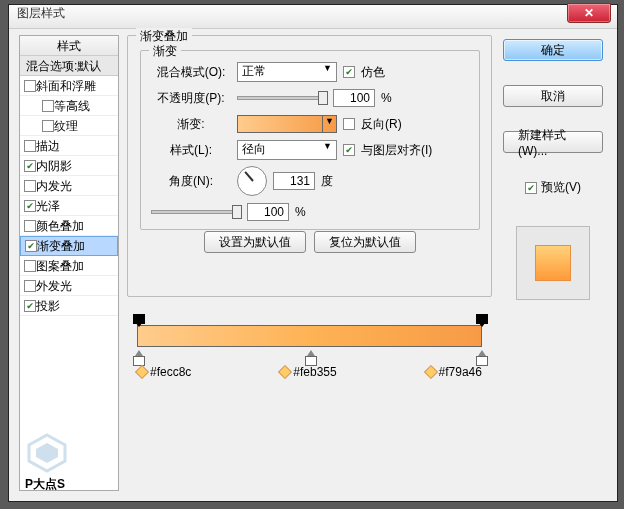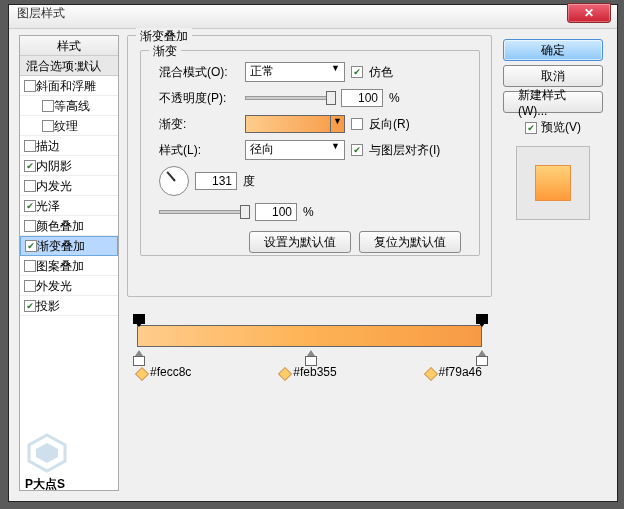--- a/index.html
+++ b/index.html
@@ -14,48 +14,48 @@
 .lp-sub{background:#e8e8e8;border-bottom:1px solid #ccc;height:20px;line-height:20px;padding-left:6px}
 .lp-item{height:20px;line-height:20px;padding-left:4px;border-bottom:1px solid #eee;display:flex;align-items:center;}
 .lp-item.indent{padding-left:22px}
 .lp-item.sel{background:#b8d8ff;border:1px solid #6aa8e8}
 .chk{width:12px;height:12px;border:1px solid #888;background:#fff;display:inline-flex;align-items:center;justify-content:center;font-size:9px;color:#2a6}
 .chk.on::before{content:"✔";color:#2a7a2a}
 .midpanel{position:absolute;left:118px;top:6px;width:365px;height:456px}
 .gb{border:1px solid #bbb;border-radius:2px;position:relative;padding:10px 12px 12px}
 .gb-title{position:absolute;top:-8px;left:8px;background:#f0f0f0;padding:0 4px}
 .gb-outer{width:365px;height:262px}
-.gb-inner{margin-top:4px;width:340px;height:206px;padding:8px 18px}
+.gb-inner{margin-top:4px;width:340px;height:180px;padding:8px 10px}
 .row{display:flex;align-items:center;height:26px;gap:6px}
-.row .lbl{width:80px;text-align:left}
+.row .lbl{width:80px;text-align:center}
 .select{flex:0 0 100px;height:20px;border:1px solid #888;background:#fff;display:flex;justify-content:space-between;padding:0 4px}
 .select .arr{font-size:9px}
 .slider{flex:0 0 90px;height:4px;background:#ccc;border:1px solid #999;position:relative}
 .slider .thumb{position:absolute;width:10px;height:14px;background:#eee;border:1px solid #666;top:-6px}
 .numfield{width:42px;height:18px;border:1px solid #888;background:#fff;text-align:right;padding-right:4px;line-height:16px}
 .pct{width:14px}
 .gradswatch{flex:0 0 100px;height:18px;border:1px solid #666;background:linear-gradient(90deg,#fecc8c,#f79a46);display:flex;justify-content:flex-end;align-items:center}
 .gradswatch .arr{width:14px;height:16px;border-left:1px solid #666;text-align:center;font-size:9px}
 .dial{width:30px;height:30px;border:1px solid #888;border-radius:50%;background:#fff;position:relative}
 .dial::after{content:"";position:absolute;width:2px;height:12px;background:#333;left:14px;top:2px;transform-origin:bottom center;transform:rotate(-41deg)}
 .btn{height:22px;padding:0 14px;border:1px solid #888;background:linear-gradient(#fdfdfd,#e6e6e6);border-radius:3px;display:inline-flex;align-items:center;justify-content:center}
 .btn.primary{background:linear-gradient(#cfeaff,#8fc8f8);border:1px solid #4a90d9;box-shadow:inset 0 0 0 1px rgba(255,255,255,.6)}
-.btnrow{display:flex;gap:8px;justify-content:flex-end;margin-top:6px}
+.btnrow{display:flex;gap:8px;justify-content:center;margin-top:6px}
 .gradeditor{position:absolute;left:0;top:276px;width:365px}
 .gradbar{margin:14px 10px 0;height:22px;border:1px solid #666;background:linear-gradient(90deg,#fecc8c 0%,#feb355 50%,#f79a46 100%);position:relative}
 .opstop{position:absolute;top:-12px;width:10px;height:10px}
 .opstop::before{content:"";position:absolute;width:10px;height:8px;background:#000;border:1px solid #000}
 .opstop::after{content:"";position:absolute;top:8px;left:2px;border-left:4px solid transparent;border-right:4px solid transparent;border-top:5px solid #000}
 .clstop{position:absolute;bottom:-14px;width:10px;height:10px}
 .clstop::before{content:"";position:absolute;top:6px;width:10px;height:8px;background:#fff;border:1px solid #666}
 .clstop::after{content:"";position:absolute;top:0;left:2px;border-left:4px solid transparent;border-right:4px solid transparent;border-bottom:6px solid #888}
 .hexrow{display:flex;justify-content:space-between;padding:18px 10px 0}
-.hexlbl{display:flex;align-items:flex-end;gap:3px}
+.hexlbl{display:flex;align-items:center;gap:3px}
 .pencil{width:10px;height:10px;background:#fc6;border:1px solid #c96;transform:rotate(45deg)}
-.rightpanel{position:absolute;right:10px;top:10px;width:108px;display:flex;flex-direction:column;gap:4px;align-items:center}
+.rightpanel{position:absolute;right:10px;top:10px;width:108px;display:flex;flex-direction:column;gap:24px;align-items:center}
 .rightpanel .btn{width:100px}
 .prevbox{width:74px;height:74px;border:1px solid #bbb;background:#e8e8e8;display:flex;align-items:center;justify-content:center;margin-top:6px}
 .prevswatch{width:36px;height:36px;background:linear-gradient(#ffd27a,#ff9a3a);border:1px solid #e89040}
 .logo{position:absolute;left:16px;bottom:8px;color:#000000;font-weight:bold;font-size:14px}
 .logo svg{display:block;margin-bottom:2px}
 </style>
 </head>
 <body>
 
 <div class="window">
@@ -160,20 +160,21 @@
             <span class="lbl">样式(L):</span>
             <div class="select">
               <span>径向</span>
               <span class="arr">▼</span>
             </div>
             <span class="chk on"></span>
             <span>与图层对齐(I)</span>
           </div>
 
           <div class="row" style="height:36px">
+            <span class="lbl">角度(N):</span>
             <div class="dial"></div>
             <div class="numfield">131</div>
             <span>度</span>
           </div>
 
           <div class="row">
             <div class="slider">
                 <div class="thumb" style="left:80px"></div>
               </div>
             <div class="numfield">100</div>

